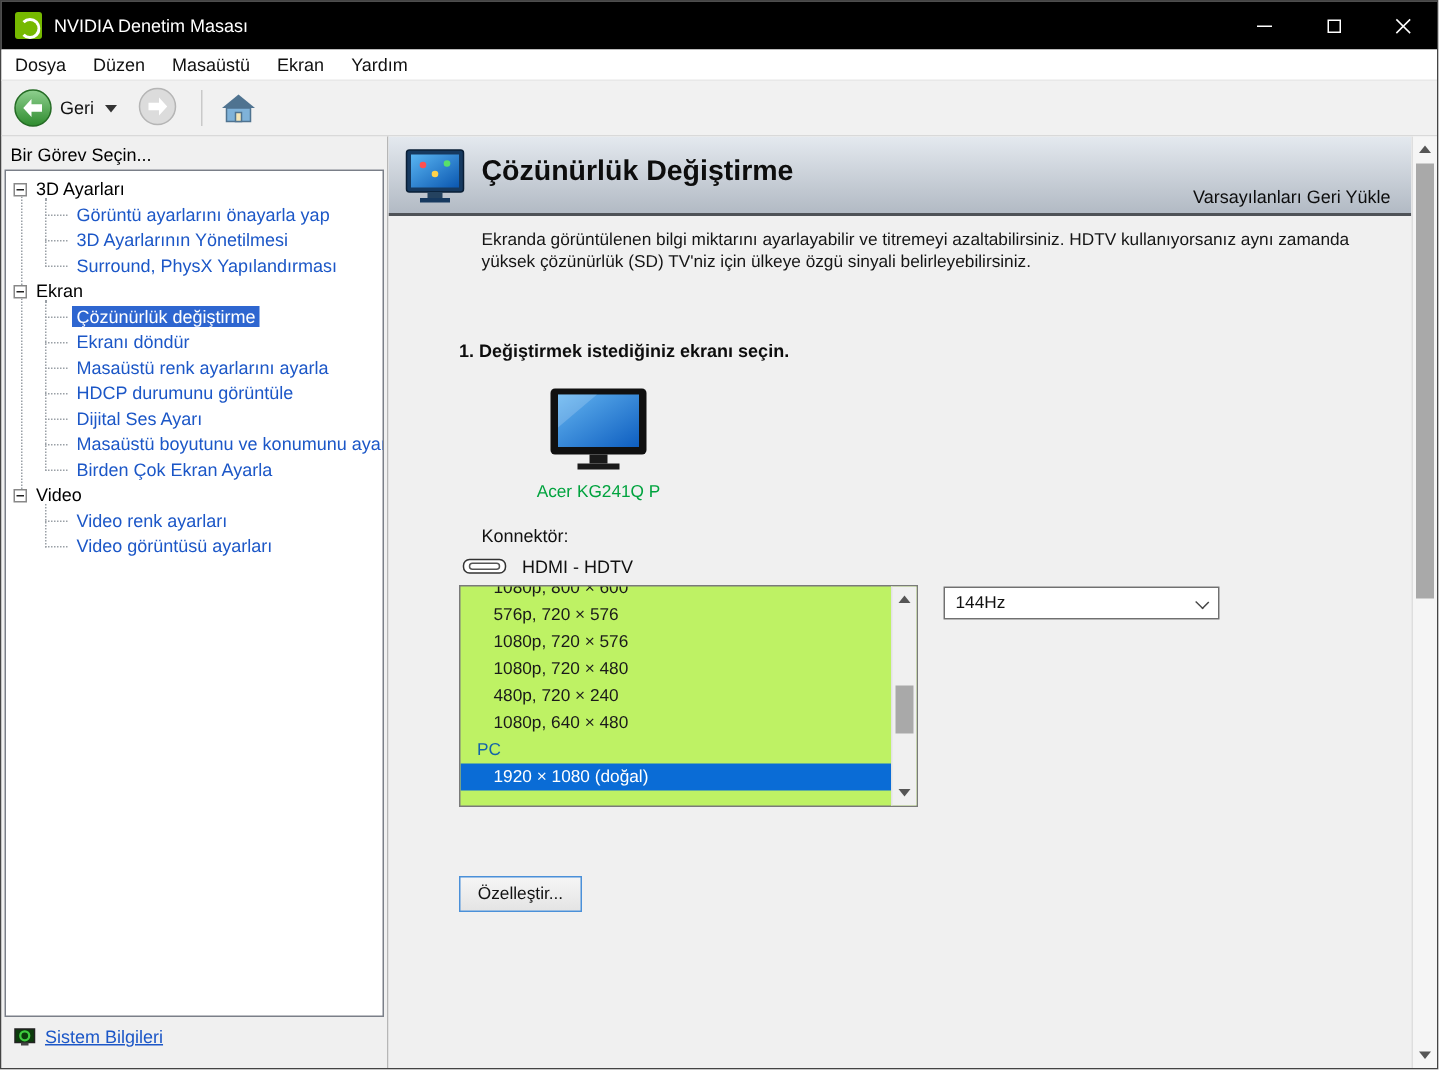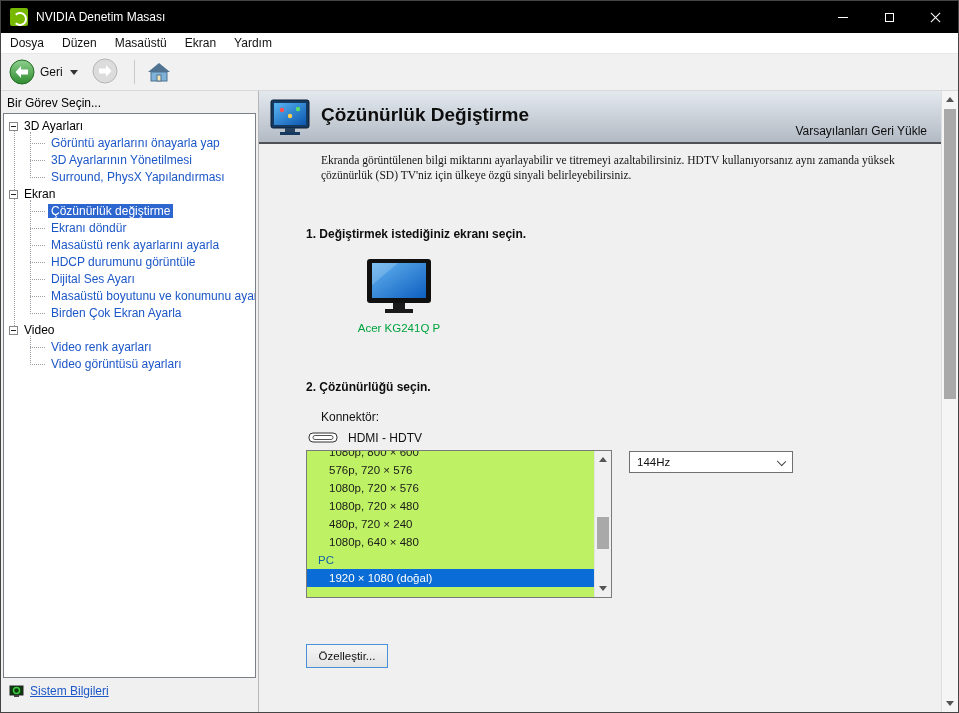--- a/index.html
+++ b/index.html
@@ -58,21 +58,21 @@
   .sidebar-footer { flex:0 0 34px; display:flex; align-items:center; gap:6px; padding:0 10px 8px 8px; }
   .sysinfo-link { color:#1c57c7; text-decoration:underline; cursor:pointer; }
 
   
   .main { flex:1; position:relative; background:#f0f0f0; min-width:0; }
   .main-inner { position:absolute; left:0; top:0; right:17px; bottom:0; overflow:hidden; }
   .banner { height:53px; background:linear-gradient(#e4e9ef,#b2bac4); border-bottom:2px solid #4e5257; position:relative; }
   .banner-icon { position:absolute; left:10px; top:7px; }
   .banner-title { position:absolute; left:62px; top:13px; font-size:19px; font-weight:bold; color:#0d0d0d; }
   .restore-btn { position:absolute; right:14px; bottom:4px; font-size:12px; color:#0d0d0d; cursor:pointer; }
-  .desc { margin:9px 6px 0 62px; font-size:11.5px; line-height:1.32; color:#151515;font-family:Liberation Serif, serif; }
+  .desc { margin:9px 6px 0 62px; font-size:11.5px; line-height:1.32; color:#151515; }
   .content { padding-left:47px; }
   .step-heading { margin-top:44px; font-weight:bold; font-size:12px; color:#0d0d0d; }
   .step2 { margin-top:46px; }
   .display-chooser { margin-top:16px; margin-left:38px; width:110px; text-align:center; cursor:pointer; }
   .display-name { margin-top:4px; font-size:11.5px; color:#00a33e; }
   .connector-label { margin-top:16px; margin-left:15px; }
   .connector-row { margin-top:7px; margin-left:2px; display:flex; align-items:center; gap:10px; }
   .labels-row { margin-top:18px; position:relative; height:16px; }
   .res-label { margin-left:15px; }
   .refresh-label { position:absolute; left:323px; top:0; }
@@ -82,21 +82,21 @@
   .list-scroll { margin-top:-8px; }
   .list-row { height:18px; line-height:18px; padding-left:22px; font-size:11.5px; color:#1a1a1a; white-space:nowrap; cursor:default; }
   .list-row.group { color:#1464a8; padding-left:11px; }
   .list-row.selected { background:#0a6cd6; color:#fff; }
   .list-sb { position:absolute; right:0; top:0; bottom:0; width:17px; background:#f0f0f0; border-left:1px solid #e3e3e3; }
   .sb-arrow { position:absolute; left:0; right:0; height:17px; display:flex; align-items:center; justify-content:center; cursor:pointer; }
   .sb-arrow.up { top:0; } .sb-arrow.down { bottom:0; }
   .tri-up { width:0; height:0; border-left:4px solid transparent; border-right:4px solid transparent; border-bottom:5px solid #555; }
   .tri-down { width:0; height:0; border-left:4px solid transparent; border-right:4px solid transparent; border-top:5px solid #555; }
   .list-thumb { position:absolute; left:2px; right:2px; top:66px; height:32px; background:#a9a9a9; cursor:pointer; }
-  .combo { position:absolute; left:323px; top:1px; width:164px; height:22px; background:#fff; border:1px solid #707070; line-height:20px; padding-left:7px; font-size:11.5px; cursor:pointer; }
+  .combo { position:absolute; left:323px; top:1px; width:184px; height:22px; background:#fff; border:1px solid #707070; line-height:20px; padding-left:7px; font-size:11.5px; cursor:pointer; }
   .combo-chevron { position:absolute; right:7px; top:6px; width:7px; height:7px; border-right:1px solid #444; border-bottom:1px solid #444; transform:rotate(45deg) scale(1,0.9); }
   .customize-btn { margin-top:46px; width:82px; height:24px; background:linear-gradient(#f5f5f5,#e4e4e4); border:1px solid #4a90d9; font-size:11.5px; font-family:inherit; cursor:pointer; color:#111; }
 
   
   .main-sb { position:absolute; right:0; top:0; bottom:0; width:17px; background:#f5f5f5; border-left:1px solid #dedede; }
   .main-thumb { position:absolute; left:2px; right:2px; top:18px; height:290px; background:#a9a9a9; cursor:pointer; }
 </style>
 </head>
 <body>
 
@@ -247,21 +247,20 @@
                 </defs>
               <rect x="4" y="2" width="64" height="44" rx="3" fill="#101010"></rect>
               <rect x="9" y="6" width="54" height="35" fill="url(#scr2)"></rect>
               <polygon points="9,6 35,6 9,28" fill="#ffffff" opacity="0.18"></polygon>
               <rect x="30" y="46" width="12" height="6" fill="#1a1a1a"></rect>
               <rect x="22" y="52" width="28" height="4" fill="#1a1a1a"></rect>
             </svg>
             <div class="display-name">Acer KG241Q P</div>
           </div>
 
-          <div class="step-heading step2">2. Çözünürlüğü seçin.</div>
 
           <div class="connector-label">Konnektör:</div>
 
           <div class="connector-row">
             <svg width="30" height="12">
               <rect x="1" y="1" width="28" height="9" rx="4" fill="#fff" stroke="#333"></rect>
               <rect x="5" y="3.5" width="20" height="4" rx="2" fill="none" stroke="#555"></rect>
             </svg>
             <span>HDMI - HDTV</span>
           </div>

